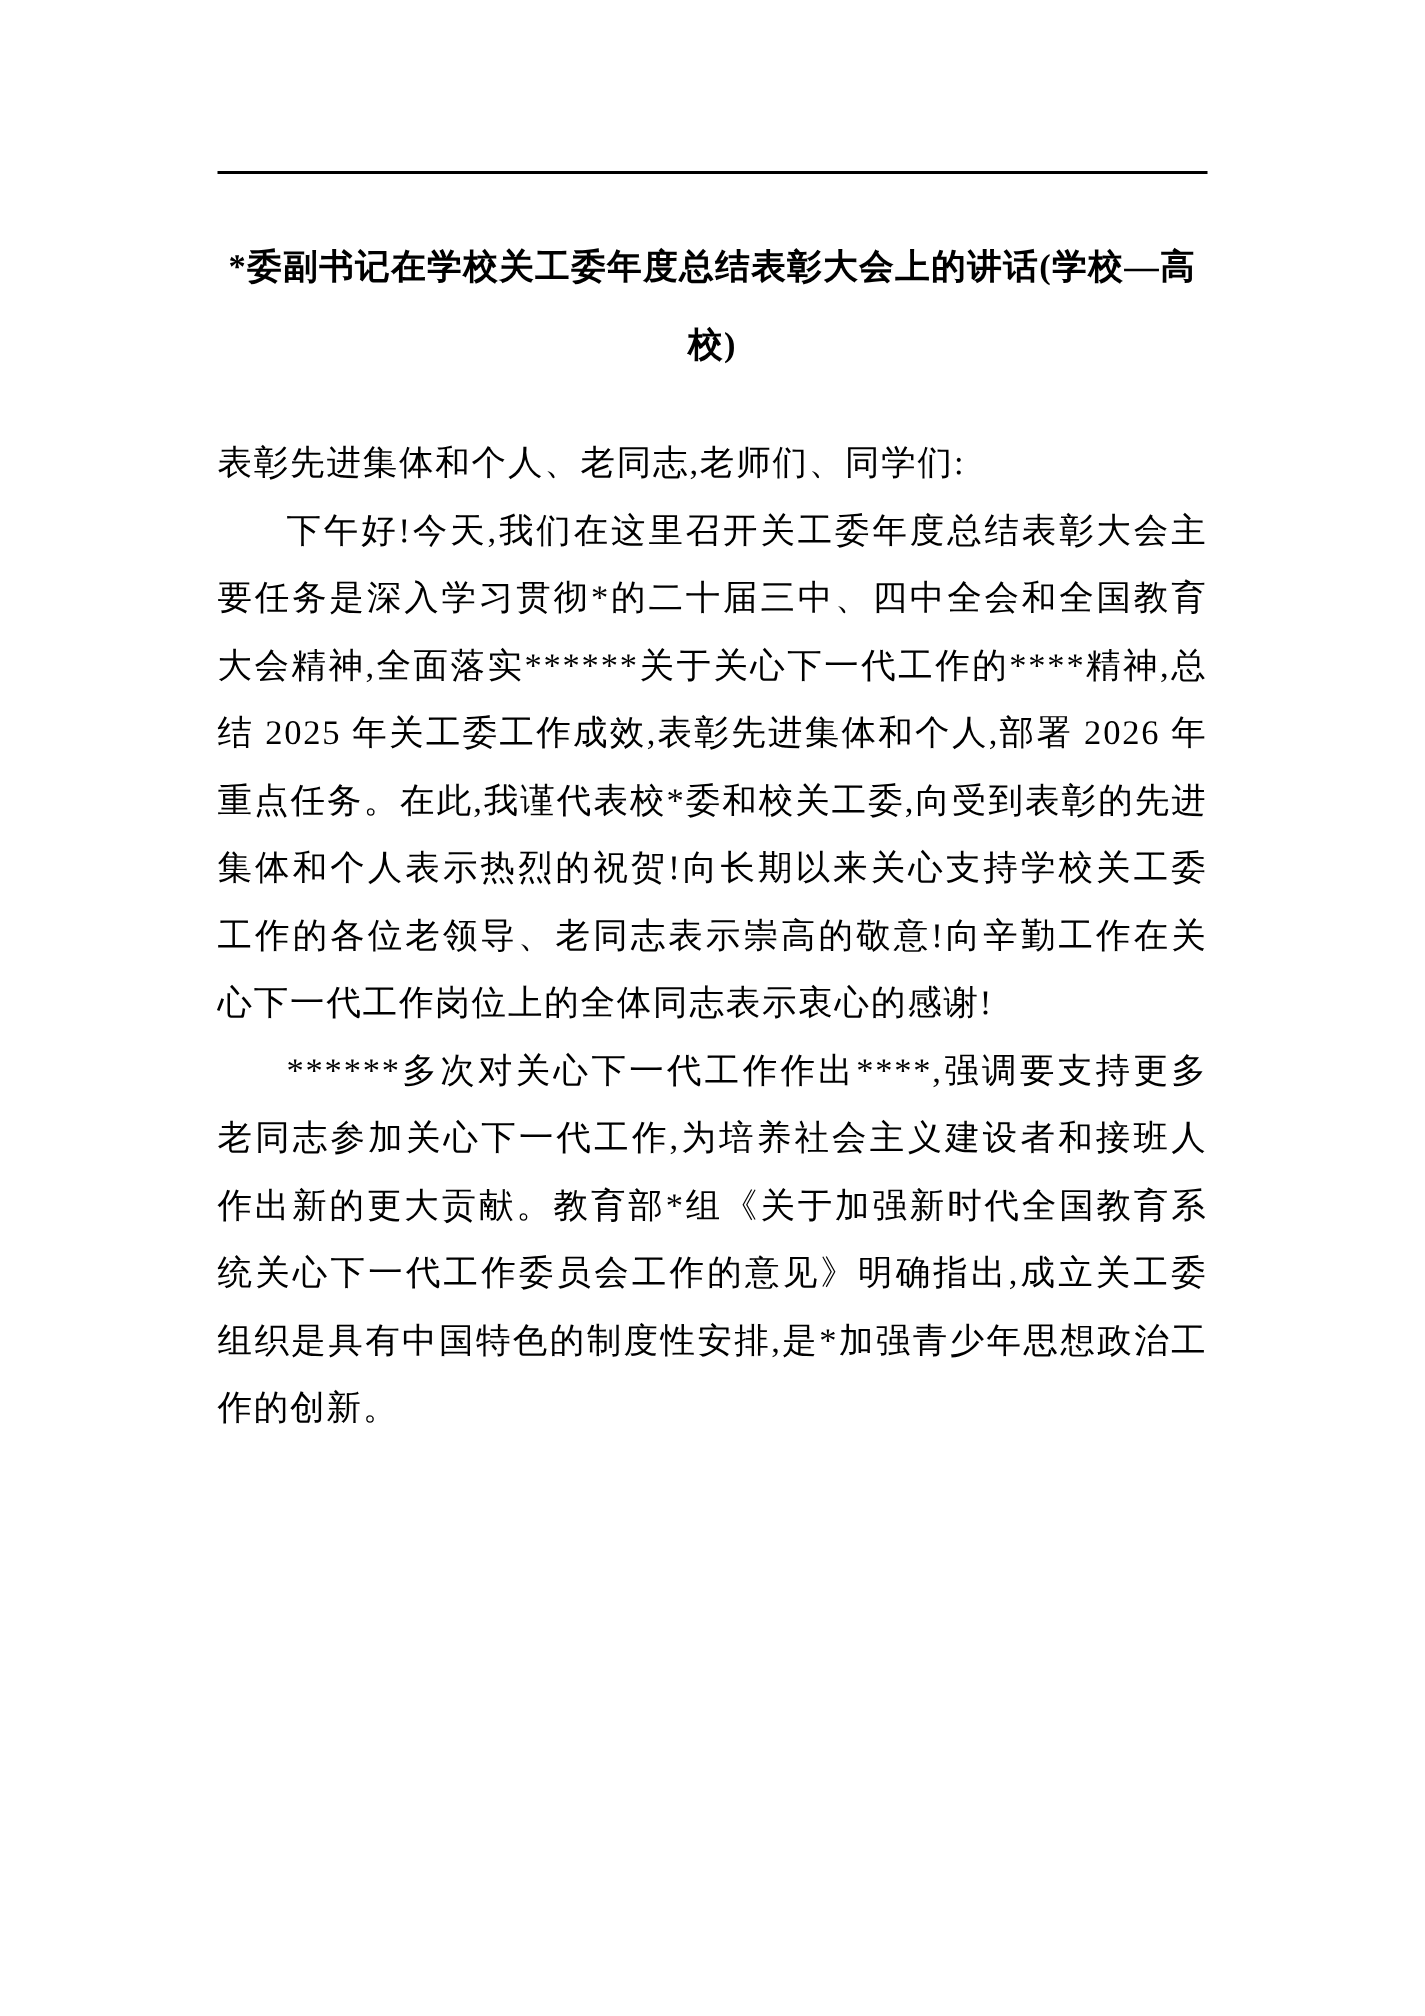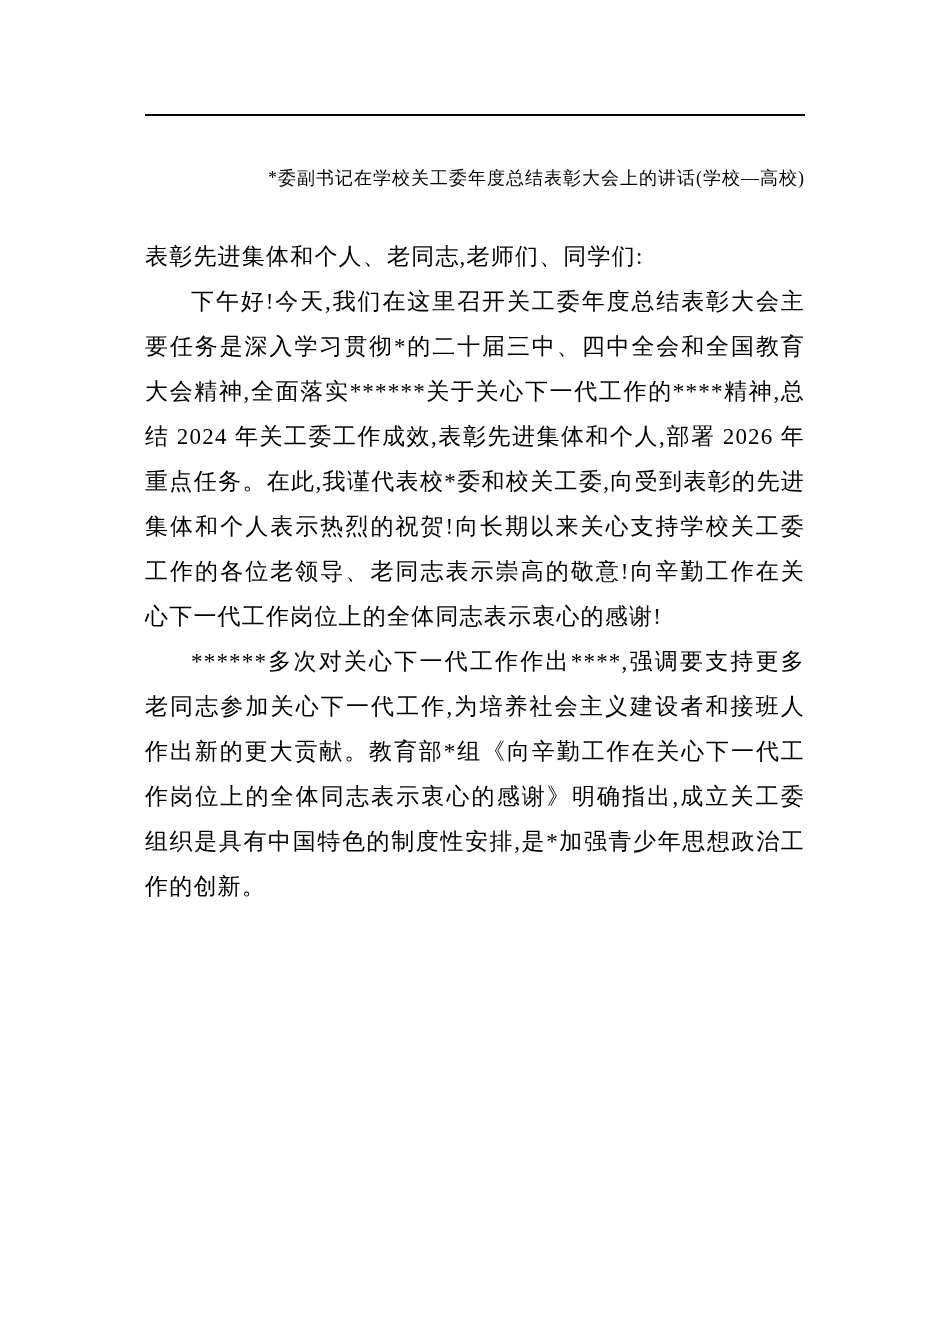--- a/index.html
+++ b/index.html
@@ -21,23 +21,23 @@
     overflow: hidden;
   }
   .top-rule {
     border: none;
     border-top: 2px solid #000000;
     margin: 0;
     width: 100%;
   }
   .doc-title {
     margin: 36px 0 0 0;
-    font-size: 18px;
-    font-weight: 400;
-    text-align: right;
+    font-size: 23px;
+    font-weight: 700;
+    text-align: center;
     line-height: 52px;
     letter-spacing: 1px;
   }
   .doc-body {
     margin-top: 30px;
     font-size: 23px;
     line-height: 45px;
     letter-spacing: 1.2px;
     text-align: justify;
   }
@@ -53,17 +53,17 @@
 <body>
 
 <div class="page">
 
   <hr class="top-rule">
 
   <h1 class="doc-title">*委副书记在学校关工委年度总结表彰大会上的讲话(学校—高校)</h1>
 
   <div class="doc-body">
     <p class="para">表彰先进集体和个人、老同志,老师们、同学们:</p>
-    <p class="para para--indent">下午好!今天,我们在这里召开关工委年度总结表彰大会主要任务是深入学习贯彻*的二十届三中、四中全会和全国教育大会精神,全面落实******关于关心下一代工作的****精神,总结 2024 年关工委工作成效,表彰先进集体和个人,部署 2026 年重点任务。在此,我谨代表校*委和校关工委,向受到表彰的先进集体和个人表示热烈的祝贺!向长期以来关心支持学校关工委工作的各位老领导、老同志表示崇高的敬意!向辛勤工作在关心下一代工作岗位上的全体同志表示衷心的感谢!</p>
-    <p class="para para--indent">******多次对关心下一代工作作出****,强调要支持更多老同志参加关心下一代工作,为培养社会主义建设者和接班人作出新的更大贡献。教育部*组《向辛勤工作在关心下一代工作岗位上的全体同志表示衷心的感谢》明确指出,成立关工委组织是具有中国特色的制度性安排,是*加强青少年思想政治工作的创新。</p>
+    <p class="para para--indent">下午好!今天,我们在这里召开关工委年度总结表彰大会主要任务是深入学习贯彻*的二十届三中、四中全会和全国教育大会精神,全面落实******关于关心下一代工作的****精神,总结 2025 年关工委工作成效,表彰先进集体和个人,部署 2026 年重点任务。在此,我谨代表校*委和校关工委,向受到表彰的先进集体和个人表示热烈的祝贺!向长期以来关心支持学校关工委工作的各位老领导、老同志表示崇高的敬意!向辛勤工作在关心下一代工作岗位上的全体同志表示衷心的感谢!</p>
+    <p class="para para--indent">******多次对关心下一代工作作出****,强调要支持更多老同志参加关心下一代工作,为培养社会主义建设者和接班人作出新的更大贡献。教育部*组《关于加强新时代全国教育系统关心下一代工作委员会工作的意见》明确指出,成立关工委组织是具有中国特色的制度性安排,是*加强青少年思想政治工作的创新。</p>
   </div>
 
 </div>
 
 </body></html>

